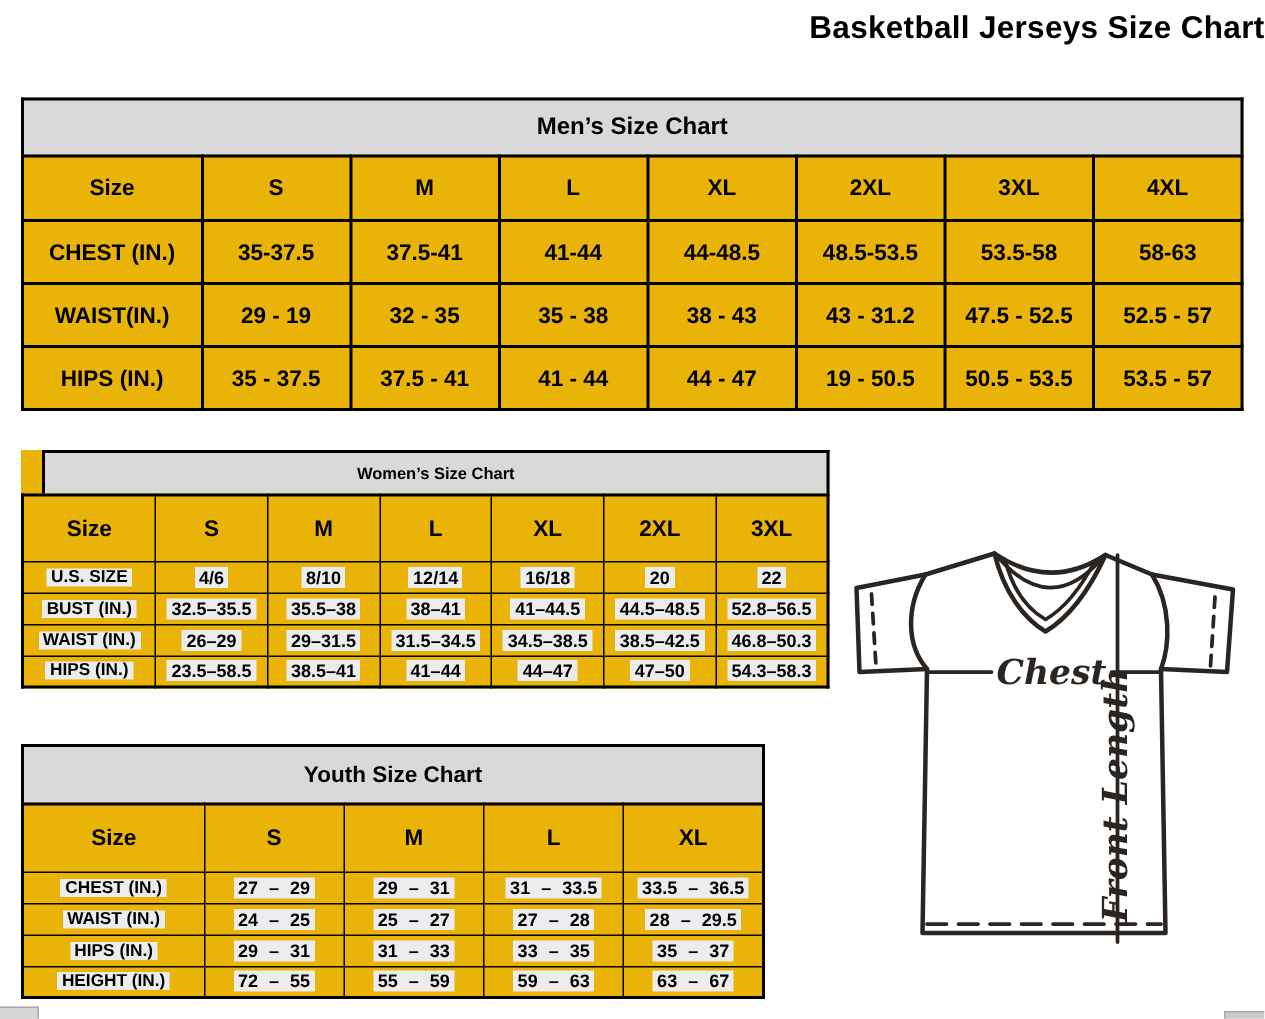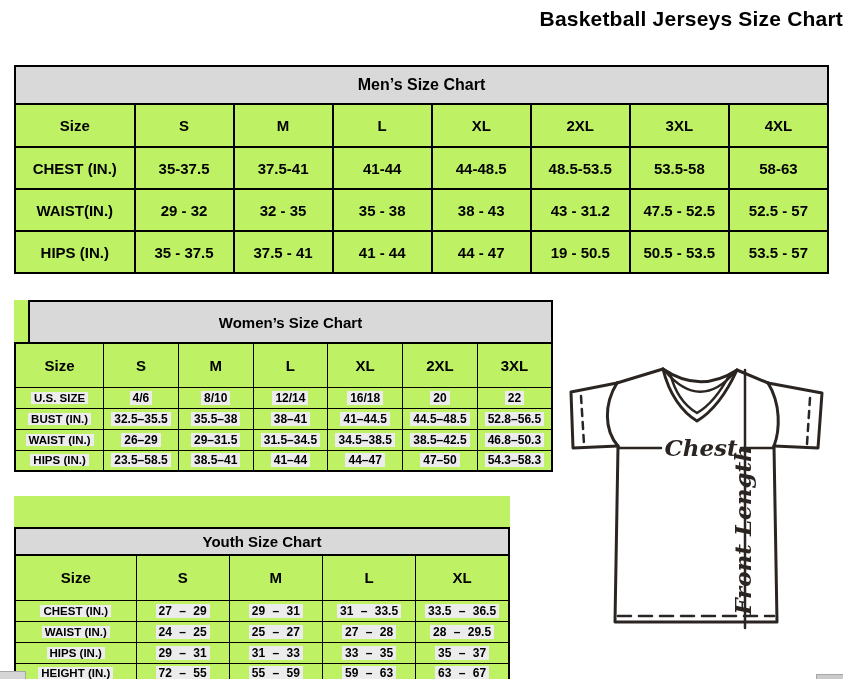--- a/index.html
+++ b/index.html
@@ -4,21 +4,21 @@
 <style>
   * { margin:0; padding:0; box-sizing:border-box; font-family:"Liberation Sans", sans-serif; }
   html,body { width:843px; height:679px; background:#ffffff; overflow:hidden; position:relative; }
 
   .page-title {
     position:absolute; top:7px; left:0; width:843px;
     text-align:right; font-size:21px; font-weight:bold; color:#000;
     letter-spacing:0.2px;
   }
 
-  .size-table { position:absolute; background:#bef264; }
+  .size-table { position:absolute; background:#eab308; }
   .size-table .band {
     background:#d9d9d9; border:2px solid #000;
     font-weight:bold; text-align:center; color:#000;
     display:flex; align-items:center; justify-content:center;
   }
   .size-table table {
     width:100%; border-collapse:collapse; table-layout:fixed;
     border:2px solid #000;
   }
   .size-table th, .size-table td {
@@ -29,31 +29,31 @@
   
   #mens { left:14px; top:65px; width:815px; }
   #mens .band { height:38px; font-size:16px; border-bottom:none; }
   #mens th, #mens td { border:2px solid #000; font-size:15px; }
   #mens thead th { height:43px; }
   #mens tbody th, #mens tbody td { height:42px; }
   #mens th:first-child, #mens td:first-child { width:14.7%; }
 
   
   #womens { left:14px; top:300px; width:539px; }
-  #womens .band { height:42px; font-size:15px; border-bottom:none;margin-left:14px; }
+  #womens .band { height:29px; font-size:11px; border-bottom:none;margin-left:14px; }
   #womens th, #womens td { border:1px solid #000; }
   #womens thead th { height:44px; font-size:15px; }
   #womens tbody tr { height:21px; }
   #womens tbody th { font-size:11.5px; }
   #womens tbody td { font-size:12px; }
   #womens th:first-child, #womens td:first-child { width:16.5%; }
 
   
   #youth { left:14px; top:496px; width:496px; }
-  #youth .band { height:27px; font-size:15px; border-bottom:none;margin-top:31px; }
+  #youth .band { height:39px; font-size:15px; border-bottom:none; }
   #youth th, #youth td { border:1px solid #000; }
   #youth thead th { height:45px; font-size:15px; }
   #youth tbody tr { height:21px; }
   #youth tbody th { font-size:11.5px; }
   #youth tbody td { font-size:12px; word-spacing:4px; }
   #youth th:first-child, #youth td:first-child { width:24.5%; }
 
   .hl { background:#ececec; padding:0 3px;text-align:center; }
 
   
@@ -94,21 +94,21 @@
           <td>35-37.5</td>
           <td>37.5-41</td>
           <td>41-44</td>
           <td>44-48.5</td>
           <td>48.5-53.5</td>
           <td>53.5-58</td>
           <td>58-63</td>
         </tr>
         <tr>
           <th>WAIST(IN.)</th>
-          <td>29 - 32</td>
+          <td>29 - 19</td>
           <td>32 - 35</td>
           <td>35 - 38</td>
           <td>38 - 43</td>
           <td>43 - 31.2</td>
           <td>47.5 - 52.5</td>
           <td>52.5 - 57</td>
         </tr>
         <tr>
           <th>HIPS (IN.)</th>
           <td>35 - 37.5</td>

